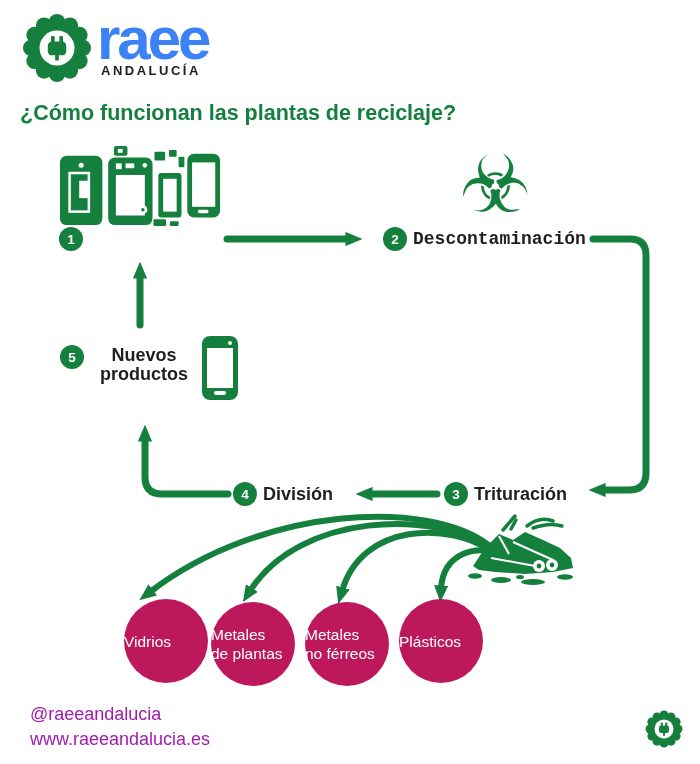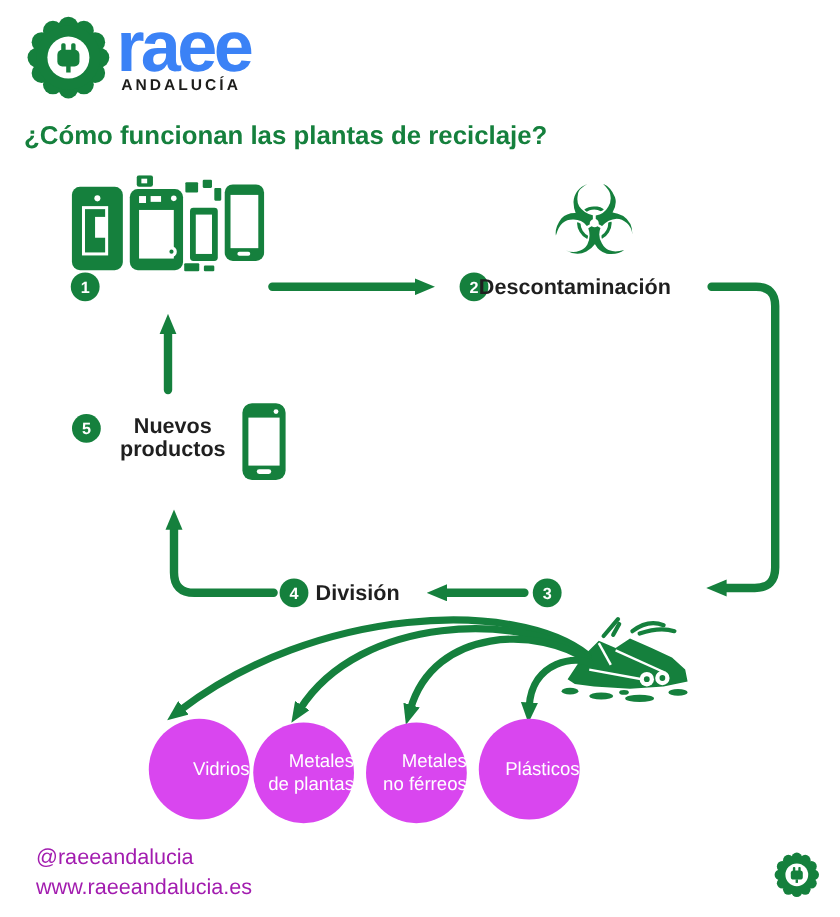--- a/index.html
+++ b/index.html
@@ -19,22 +19,22 @@
     font-size:13.5px;font-weight:bold;display:flex;align-items:center;justify-content:center;}
   .step-label{font-size:18px;font-weight:bold;color:#1f1f1f;line-height:24px;white-space:nowrap;}
   .step5-label{width:104px;text-align:center;line-height:19px;}
   
   .substances{left:420px;top:255px;width:152px;text-align:center;font-size:17px;
     color:#3a3a3a;line-height:22.5px;}
   
   .biohazard{left:448px;top:144px;width:94px;height:82px;display:flex;align-items:center;
     justify-content:center;font-family:"DejaVu Sans",sans-serif;font-size:80px;color:#15803D;line-height:1;}
   
-  .out-circle{width:84px;height:84px;border-radius:50%;background:#d946ef;color:#fff;
-    display:flex;flex-direction:column;align-items:flex-end;justify-content:center;
+  .out-circle{width:84px;height:84px;border-radius:50%;background:#be185d;color:#fff;
+    display:flex;flex-direction:column;align-items:flex-start;justify-content:center;
     font-size:15.5px;line-height:19px;text-align:center;}
   
   .footer-line{font-size:18px;color:#a21caf;}
   svg{display:block;}
   .overlay{pointer-events:none;}
 </style>
 </head>
 <body>
 
 <div id="canvas">
@@ -100,26 +100,27 @@
 
   <div class="abs biohazard">☣</div>
 
   <div class="abs badge" style="left:59px;top:227px;">
     <span>1</span>
   </div>
 
   <div class="abs badge" style="left:383px;top:227px;">
     <span>2</span>
   </div>
-  <div class="abs step-label" style="left:399px;top:227px;">Descontaminación</div>
+  <div class="abs step-label" style="left:413px;top:227px;font-family:Liberation Mono, monospace;">Descontaminación</div>
 
 
   <div class="abs badge" style="left:444px;top:482px;">
     <span>3</span>
   </div>
+  <div class="abs step-label" style="left:474px;top:482px;">Trituración</div>
 
   <div class="abs badge" style="left:233px;top:482px;">
     <span>4</span>
   </div>
   <div class="abs step-label" style="left:263px;top:482px;">División</div>
 
   <div class="abs badge" style="left:60px;top:345px;">
     <span>5</span>
   </div>
   <div class="abs step-label step5-label" style="left:92px;top:346px;">

